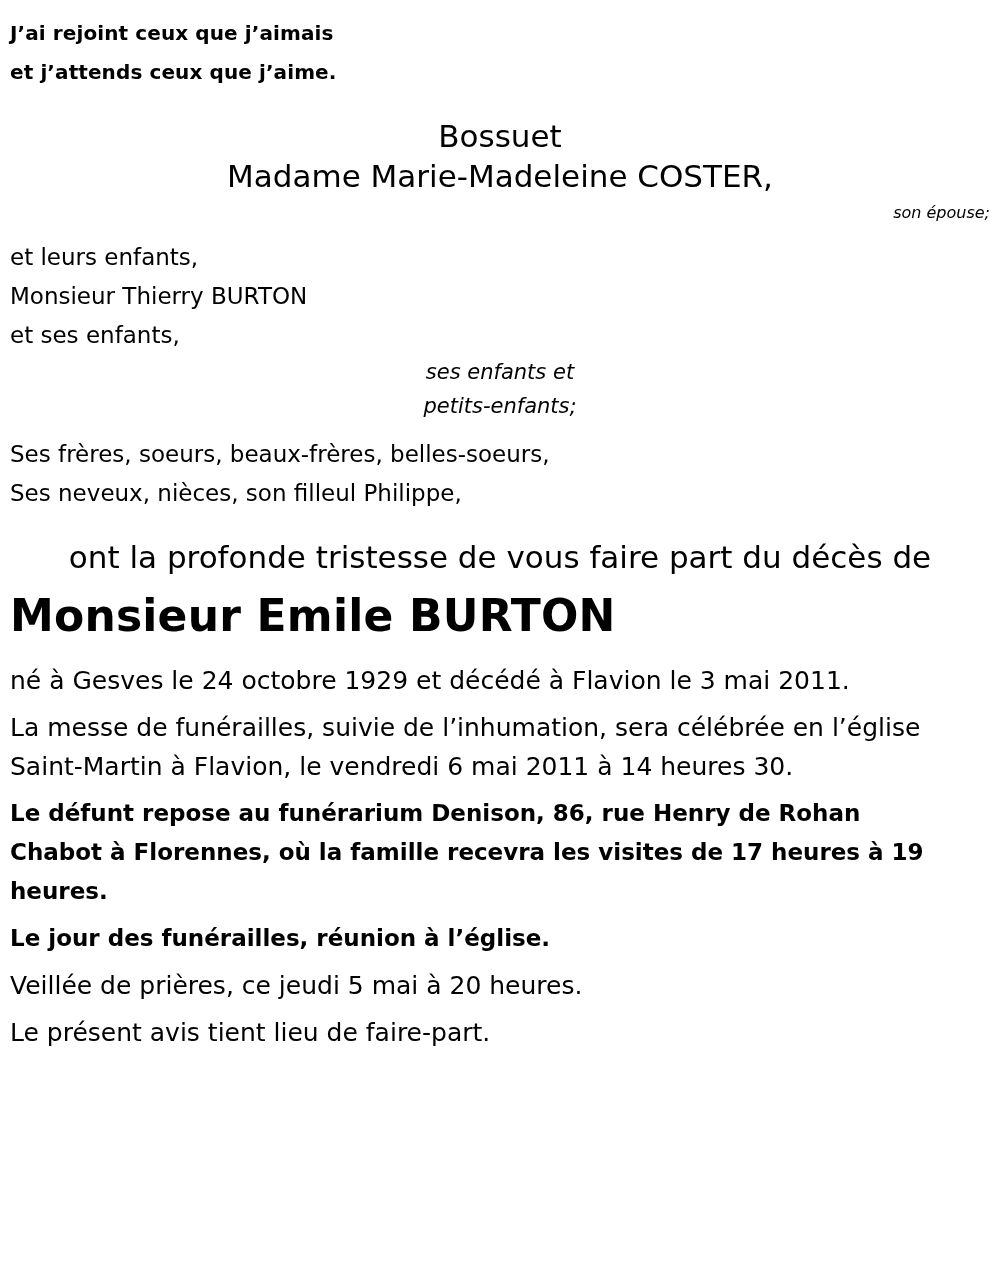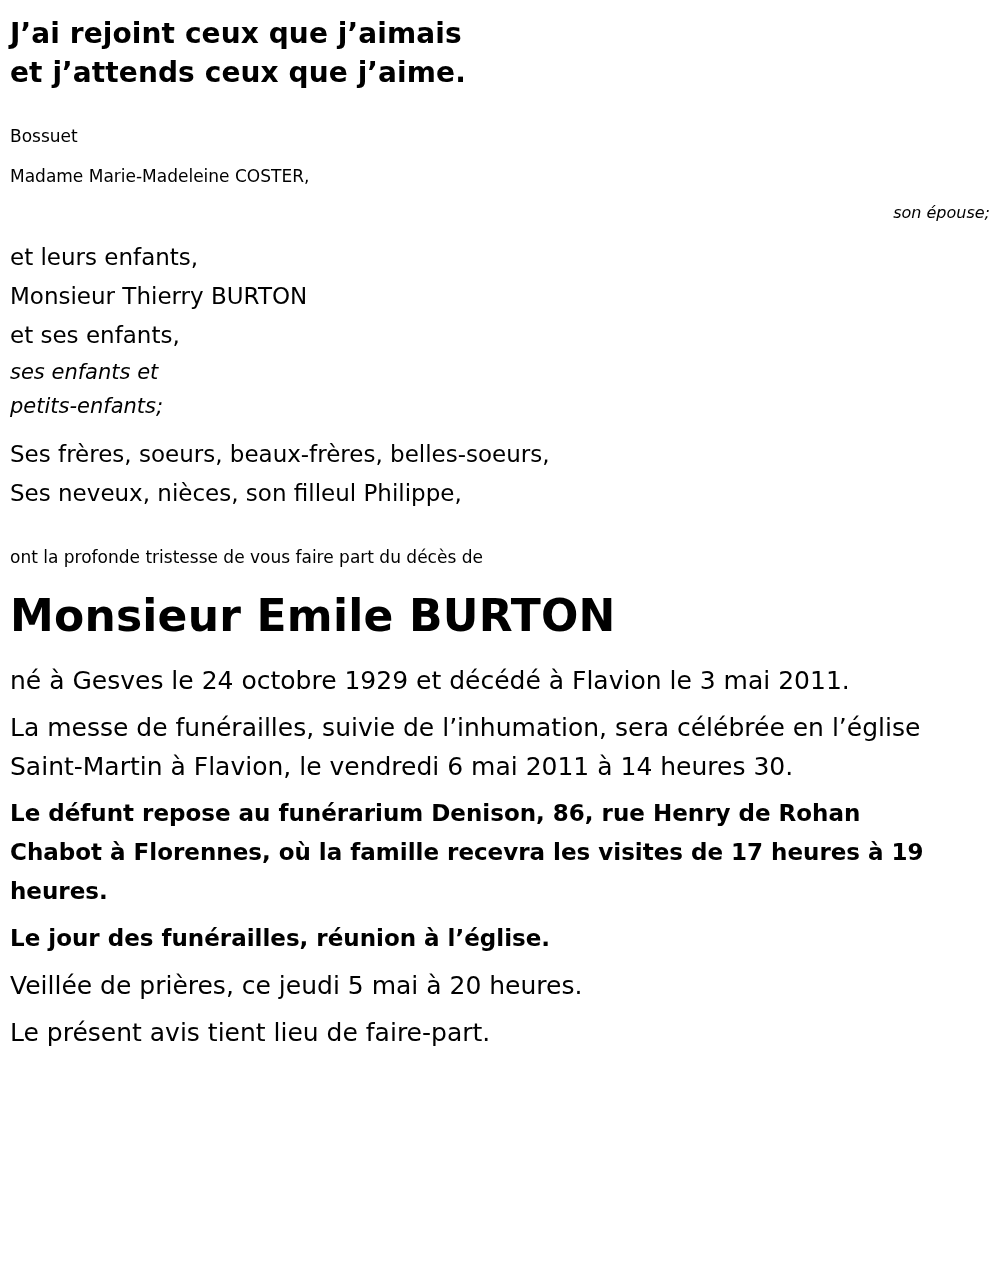--- a/index.html
+++ b/index.html
@@ -15,50 +15,51 @@
     overflow: hidden;
   }
   .page {
     position: relative;
     width: 1000px;
     height: 1261px;
     box-sizing: border-box;
     padding: 14px 10px 0 10px;
   }
   .quote-line {
-    font-size: 28px;
+    font-size: 20px;
     font-weight: bold;
     line-height: 39px;
     letter-spacing: 0.1px;
   }
   .gap-med { height: 24px; }
 
   .plain {
-    font-size: 17px;
+    font-size: 31px;
     line-height: 40px;
     font-weight: normal;
+    text-align: center;
   }
   .tight {
     font-size: 23px;
     line-height: 39px;
     font-weight: normal;
   }
   .row {
     position: relative;
     display: block;
   }
   .role {
     font-size: 16px;
     font-style: italic;
     text-align: right;
     line-height: 34px;
     display: block;
   }
   .role-block {
-    text-align: left;
+    text-align: center;
     font-size: 21px;
     font-style: italic;
     line-height: 34px;
   }
   .name-main {
     font-size: 44px;
     font-weight: bold;
     line-height: 46px;
     letter-spacing: 0.2px;
   }

